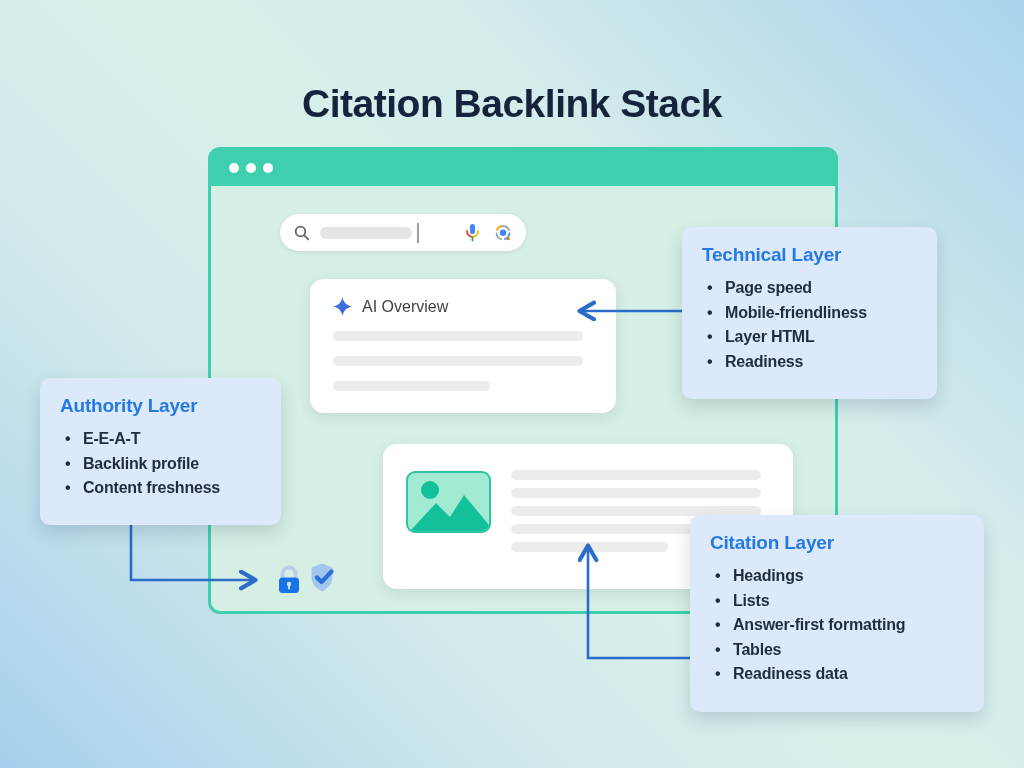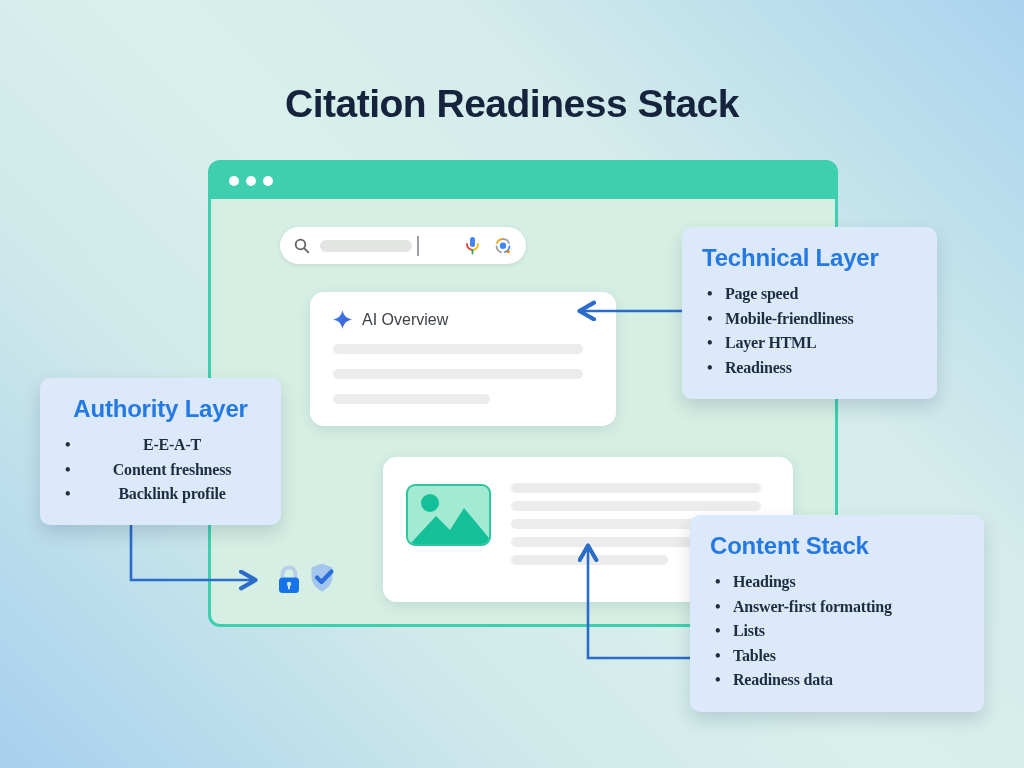--- a/index.html
+++ b/index.html
@@ -11,21 +11,21 @@
     background:linear-gradient(45deg,#a7d0ee 0%,#cfe9ea 30%,#d9f1ec 50%,#d4ecea 68%,#a9d3ee 100%);
   }
   
   .page-title{
     position:absolute;top:56px;left:0;width:100%;
     text-align:center;font-size:39px;font-weight:800;
     color:#15233c;letter-spacing:-0.5px;
   }
   
   .browser{
-    position:absolute;left:208px;top:160px;width:630px;height:467px;
+    position:absolute;left:208px;top:147px;width:630px;height:467px;
     box-sizing:border-box;border:3px solid #3ed0ae;border-radius:12px;
     background:#d6efe4;z-index:1;
   }
   .titlebar{
     height:36px;background:#3ed0ae;border-radius:8px 8px 0 0;
     display:flex;align-items:center;padding-left:18px;gap:7px;
   }
   .win-dot{width:10px;height:10px;border-radius:50%;background:#ffffff;}
   
   .search-pill{
@@ -56,37 +56,37 @@
   .lock-wrap{position:absolute;left:276px;top:564px;z-index:2;}
   .shield-wrap{position:absolute;left:309px;top:562px;z-index:2;}
   
   .arrows{position:absolute;left:0;top:0;width:1024px;height:768px;z-index:5;pointer-events:none;}
   
   .callout{
     position:absolute;z-index:10;background:#dce9fa;border-radius:10px;
     box-shadow:0 8px 18px rgba(13,38,76,0.16);
     padding:17px 20px;box-sizing:border-box;
   }
-  .callout h2{margin:0 0 10px 0;font-size:24px;font-weight:800;color:#2579e2;letter-spacing:-0.2px;}
+  .callout h2{margin:0 0 10px 0;font-size:19px;font-weight:800;color:#2579e2;letter-spacing:-0.2px;}
   .callout ul{margin:0;padding:0;list-style:none;}
   .callout li{
     position:relative;padding-left:23px;font-size:16px;font-weight:700;
-    color:#1d2d42;line-height:24.6px;letter-spacing:-0.2px;font-family:Liberation Serif, serif;
+    color:#1d2d42;line-height:24.6px;letter-spacing:-0.2px;
   }
   .callout li::before{content:"\2022";position:absolute;left:5px;color:#1d2d42;}
   .co-technical{left:682px;top:227px;width:255px;height:172px;}
-  .co-authority{left:40px;top:378px;width:241px;height:147px;text-align:center;}
+  .co-authority{left:40px;top:378px;width:241px;height:147px;}
   .co-content{left:690px;top:515px;width:294px;height:197px;}
 </style>
 </head>
 <body>
 
 <div class="stage">
 
-  <h1 class="page-title">Citation Readiness Stack</h1>
+  <h1 class="page-title">Citation Backlink Stack</h1>
 
   <div class="browser">
     <div class="titlebar">
       <span class="win-dot"></span>
       <span class="win-dot"></span>
       <span class="win-dot"></span>
     </div>
 
     <div class="search-pill">
       <span style="display:flex;">
@@ -186,29 +186,29 @@
       <li>Mobile-friendliness</li>
       <li>Layer HTML</li>
       <li>Readiness</li>
     </ul>
   </div>
 
   <div class="callout co-authority">
     <h2>Authority Layer</h2>
     <ul>
       <li>E-E-A-T</li>
+      <li>Backlink profile</li>
       <li>Content freshness</li>
-      <li>Backlink profile</li>
     </ul>
   </div>
 
   <div class="callout co-content">
-    <h2>Content Stack</h2>
+    <h2>Citation Layer</h2>
     <ul>
       <li>Headings</li>
+      <li>Lists</li>
       <li>Answer-first formatting</li>
-      <li>Lists</li>
       <li>Tables</li>
       <li>Readiness data</li>
     </ul>
   </div>
 
 </div>
 
 </body></html>

